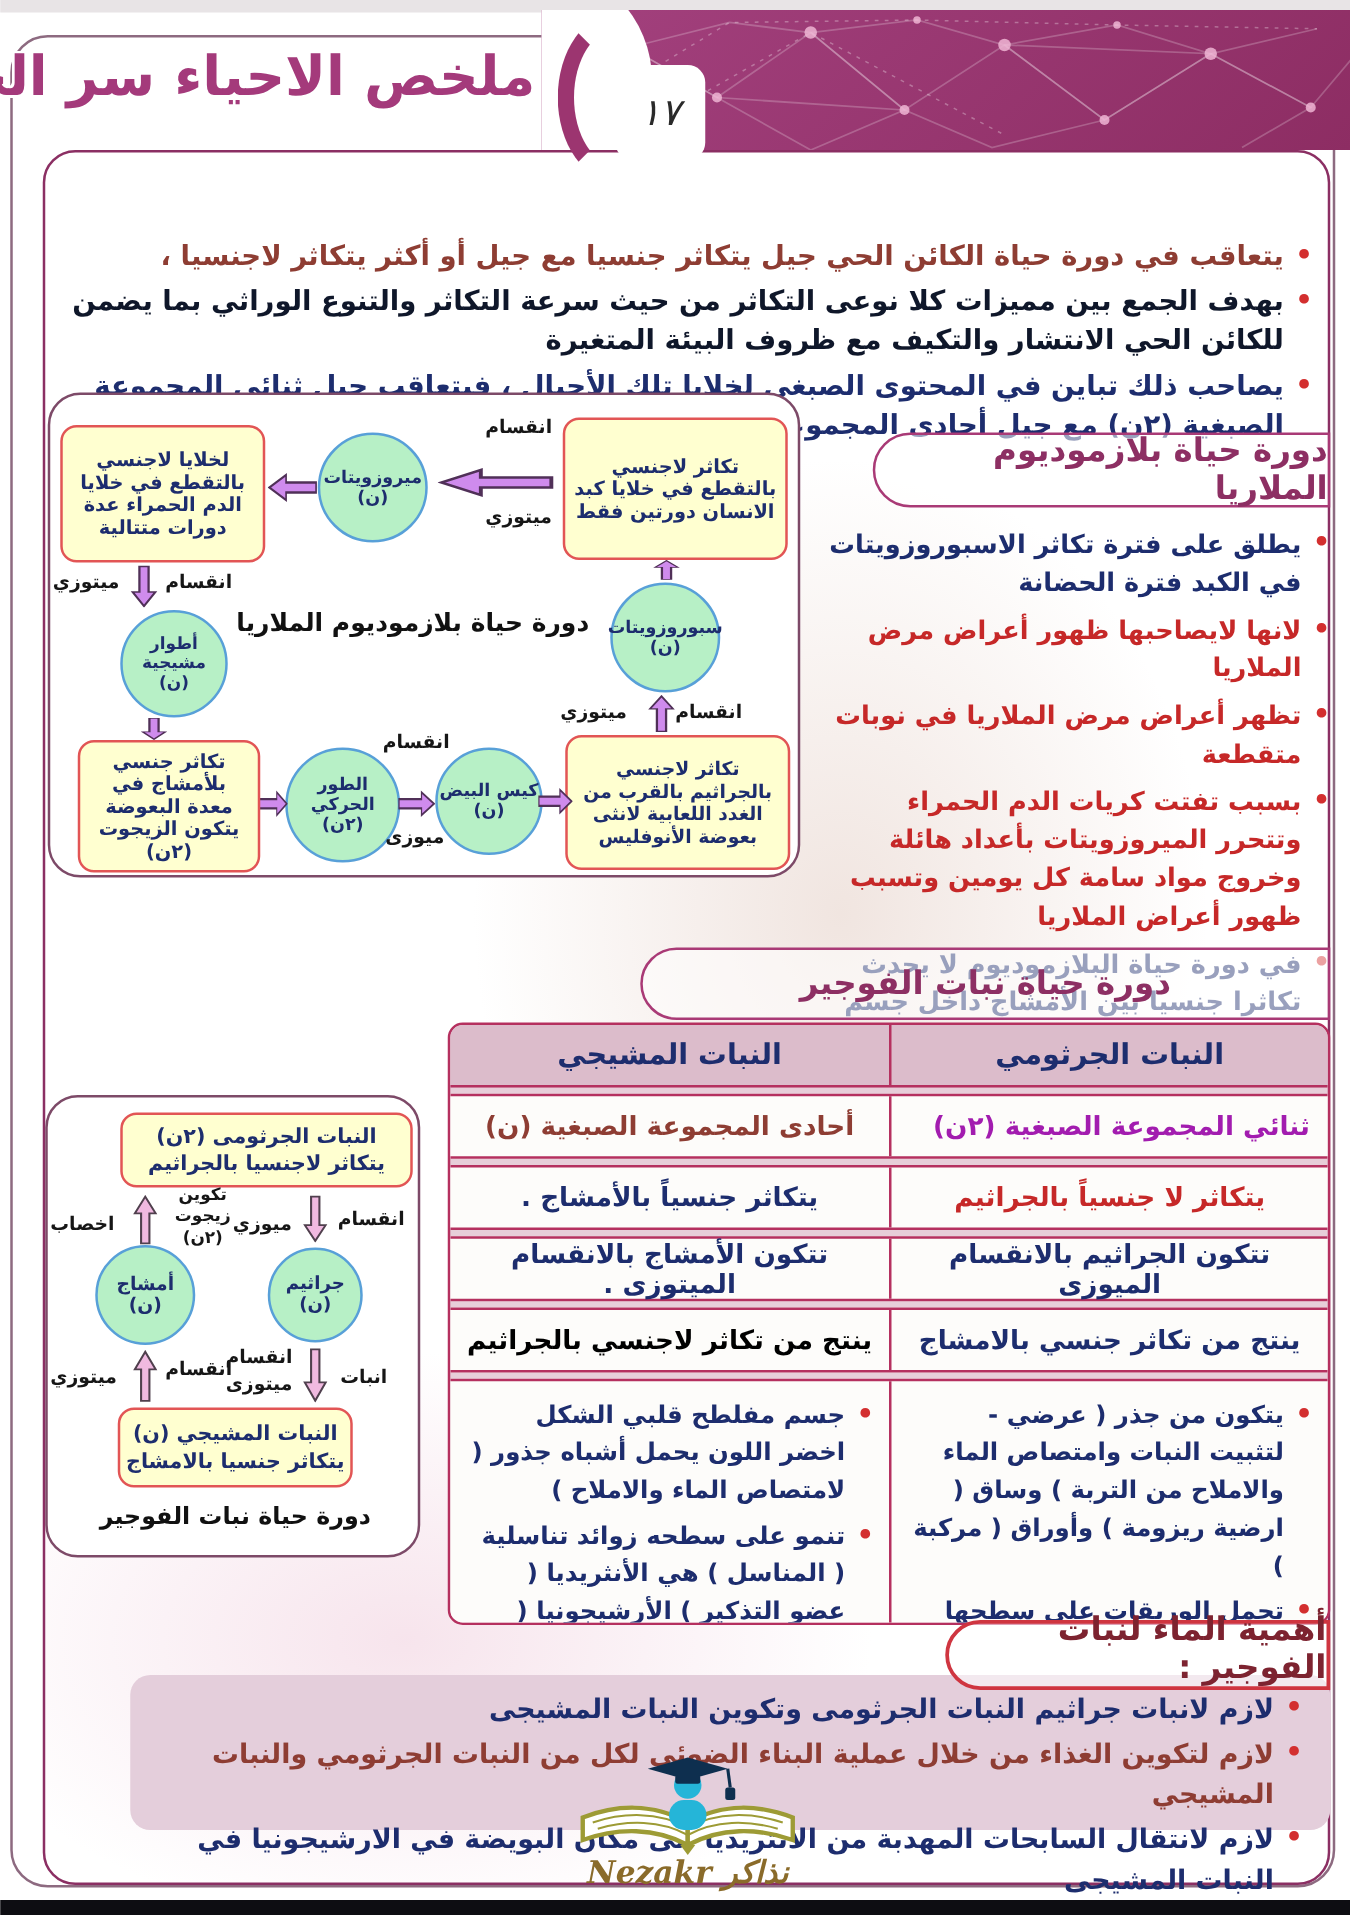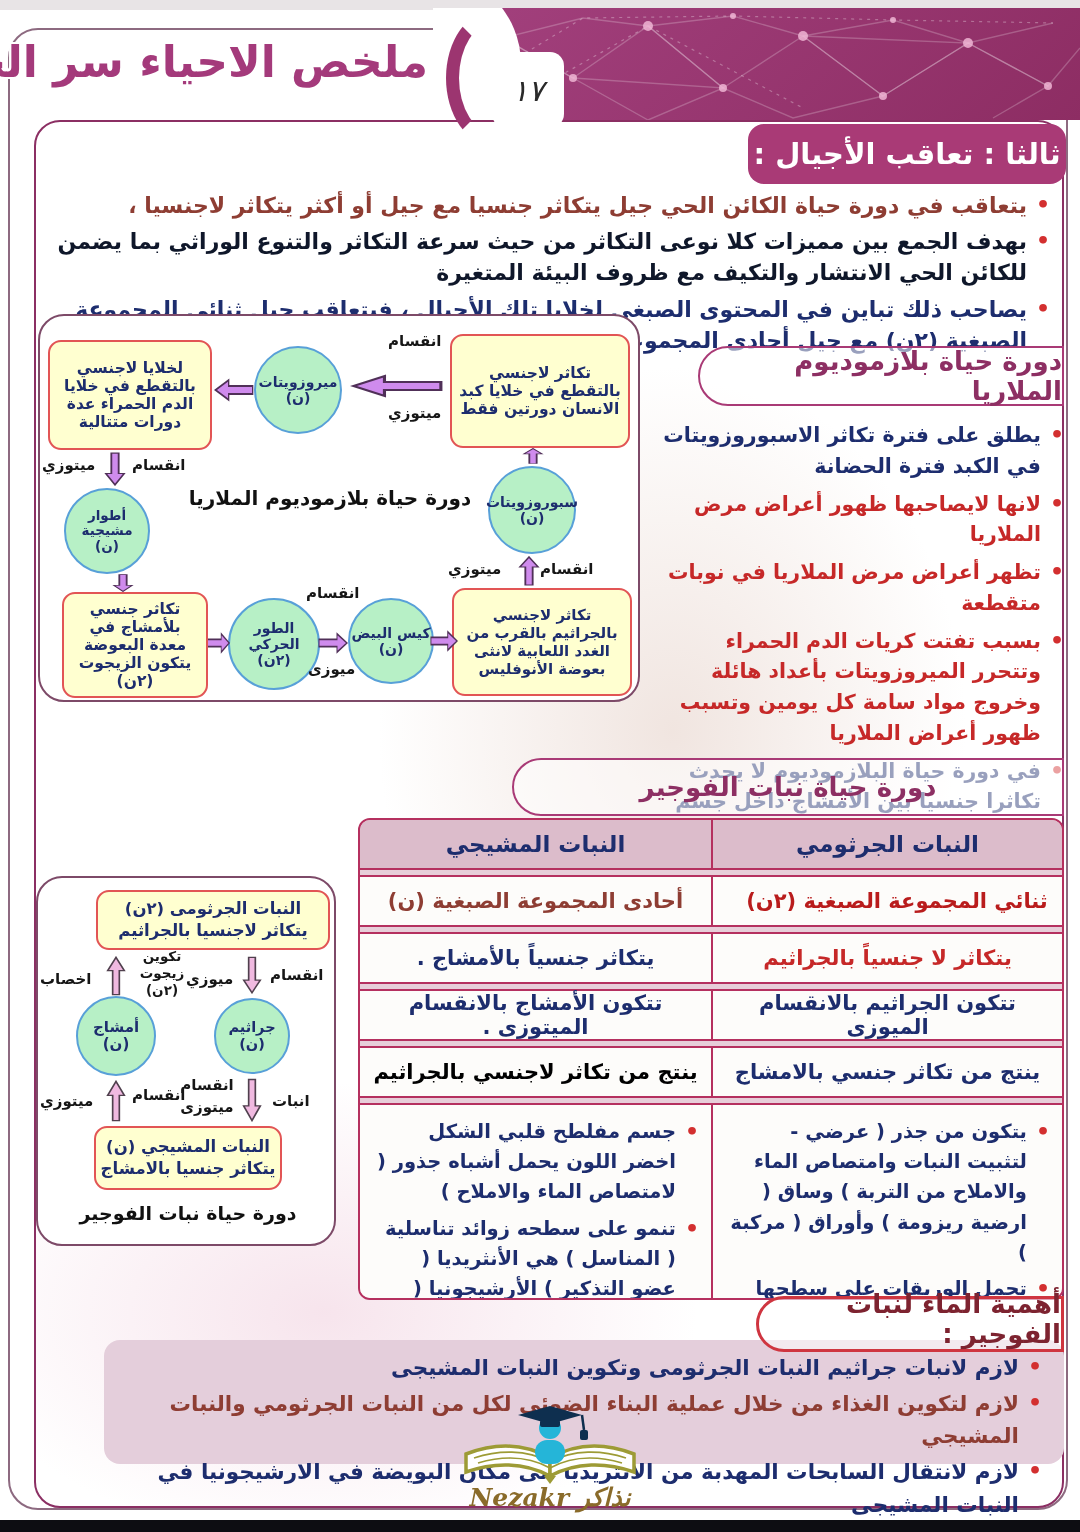--- a/index.html
+++ b/index.html
@@ -104,23 +104,20 @@
   </div>
   <div class="abs crescent"></div>
   <div class="abs header-title">ملخص الاحياء سر الحياة</div>
   <div class="abs page-tab">
     <span class="page-num">١٧</span>
   </div>
 
   <div class="abs outer-frame"></div>
   <div class="abs content-box"></div>
 
-  <div class="abs badge-solid" style="left:748px;top:124px;width:318px;height:60px;">
-    <span>ثالثا : تعاقب الأجيال :</span>
-  </div>
 
   <div class="abs blist blist-gen" style="left:46px;top:190px;width:1004px;z-index:2;">
     <div class="bullet">
       <span class="dot">•</span>
       <span style="color: rgb(142, 61, 51);">يتعاقب في دورة حياة الكائن الحي جيل يتكاثر جنسيا مع جيل أو أكثر يتكاثر لاجنسيا ،</span>
     </div>
     <div class="bullet">
       <span class="dot">•</span>
       <span style="color: #0f172a;">بهدف الجمع بين مميزات كلا نوعى التكاثر من حيث سرعة التكاثر والتنوع الوراثي بما يضمن للكائن الحي الانتشار والتكيف مع ظروف البيئة المتغيرة</span>
     </div>
@@ -198,21 +195,21 @@
     </div>
     <div class="ybox" style="left:22px;top:276px;width:146px;height:106px;font-size:15.5px;padding:2px 6px;">تكاثر جنسي بلأمشاج في معدة البعوضة يتكون الزيجوت (٢ن)</div>
 
     <div class="albl" style="left:92px;top:140px;">انقسام</div>
     <div class="arr" style="left:64px;top:136px;width:22px;height:34px;">
       <svg viewBox="0 0 24 60" preserveAspectRatio="none">
           <polygon points="8,2 8,38 2,38 12,58 22,38 16,38 16,2" fill="#cf8bed" stroke="#503058" stroke-width="2"></polygon>
         </svg>
     </div>
     <div class="albl" style="left:2px;top:140px;">ميتوزي</div>
-    <div class="circ" style="left:24px;top:172px;width:86px;height:86px;font-size:13.5px;">
+    <div class="circ" style="left:56px;top:172px;width:86px;height:86px;font-size:13.5px;">
       <span>أطوار مشيجية</span>
       <span>(ن)</span>
     </div>
     <div class="arr" style="left:72px;top:258px;width:22px;height:18px;">
       <svg viewBox="0 0 24 60" preserveAspectRatio="none">
           <polygon points="8,2 8,38 2,38 12,58 22,38 16,38 16,2" fill="#cf8bed" stroke="#503058" stroke-width="2"></polygon>
         </svg>
     </div>
   </div>
 
@@ -245,21 +242,21 @@
   <div class="abs badge-outline" style="left:512px;top:758px;width:552px;height:58px;">
     <span>دورة حياة نبات الفوجير</span>
   </div>
 
   <div class="abs ctable">
     <div class="t-row t-head">
       <div class="t-cell first">النبات الجرثومي</div>
       <div class="t-cell">النبات المشيجي</div>
     </div>
     <div class="t-row t-body">
-      <div class="t-cell first" style="color: #b91c1c; padding-left: 29px;">ثنائي المجموعة الصبغية (٢ن)</div>
+      <div class="t-cell first" style="color: #a21caf; padding-left: 29px;">ثنائي المجموعة الصبغية (٢ن)</div>
       <div class="t-cell" style="color: rgb(142, 61, 51);">أحادى المجموعة الصبغية (ن)</div>
     </div>
     <div class="t-row t-body">
       <div class="t-cell first" style="color: rgb(198, 40, 40);">يتكاثر لا جنسياً بالجراثيم</div>
       <div class="t-cell" style="color: rgb(29, 45, 110);">يتكاثر جنسياً بالأمشاج .</div>
     </div>
     <div class="t-row t-body">
       <div class="t-cell first" style="color: rgb(29, 45, 110);">تتكون الجراثيم بالانقسام الميوزى</div>
       <div class="t-cell" style="color: rgb(29, 45, 110);">تتكون الأمشاج بالانقسام الميتوزى .</div>
     </div>

